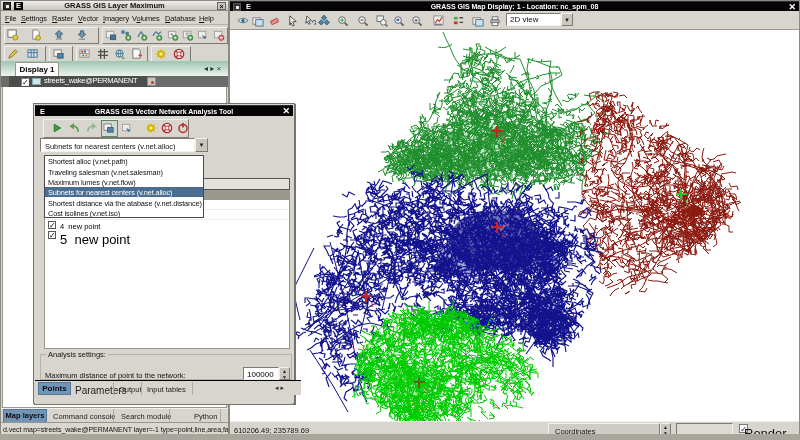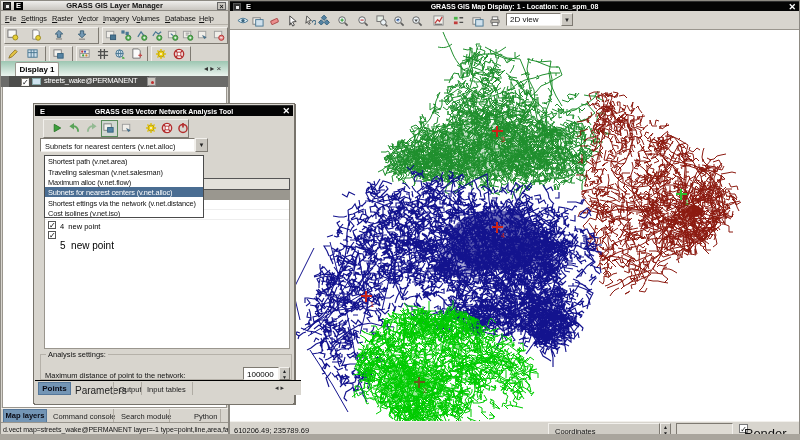--- a/index.html
+++ b/index.html
@@ -149,21 +149,21 @@
     <span class="abs" style="left:514px;top:3.5px;font-size:13px;color:#111">Render</span>
   </div>
 </div>
 
 <div class="win" style="left:0;top:0;width:229px;height:435px;border:1px solid #8d8a83;z-index:1">
   <div class="abs" style="left:0;top:0;width:227px;height:10px;background:linear-gradient(#efeeec,#c9c6c0);border-bottom:1px solid #8d8a83">
     <span class="abs" style="left:2px;top:1px;width:8px;height:8px;background:#333;border:1px solid #111">
         <span class="abs" style="left:1.5px;top:1.5px;width:3px;height:3px;background:#eee"></span>
       </span>
     <span class="ticon abs" style="left:13px;top:1px">E</span>
-    <span class="abs" style="left:0;right:0;top:0px;text-align:center;font-size:7.5px;font-weight:bold;color:#111">GRASS GIS Layer Manager</span>
+    <span class="abs" style="left:0;right:0;top:0px;text-align:center;font-size:7.5px;font-weight:bold;color:#111">GRASS GIS Layer Maximum</span>
     <span class="abs" style="left:216px;top:1px;width:9px;height:8px;background:#c9c6c0;border:1px solid #666;color:#111;font-size:7px;line-height:7px;text-align:center;font-weight:bold">×</span>
   </div>
   <div class="menu abs" style="left:0;top:11px;width:227px;height:13px;background:#d8d5ce;border-bottom:1px solid #b5b1a9">
       <span class="abs" style="left:4px;top:2px"><u>F</u>ile</span>
       <span class="abs" style="left:20px;top:2px"><u>S</u>ettings</span>
       <span class="abs" style="left:51px;top:2px"><u>R</u>aster</span>
       <span class="abs" style="left:77px;top:2px"><u>V</u>ector</span>
       <span class="abs" style="left:102px;top:2px"><u>I</u>magery</span>
       <span class="abs" style="left:131px;top:2px">V<u>o</u>lumes</span>
       <span class="abs" style="left:164px;top:2px"><u>D</u>atabase</span>
@@ -358,21 +358,21 @@
   <div class="abs" style="left:10px;top:86px;width:246px;height:10px;background:#9a978f"></div>
   <div class="abs" style="left:10px;top:96px;width:246px;height:149px;background:#fff;border:1px solid #9a968e;border-top:none">
     <div style="height:10px;border-bottom:1px solid #eee"></div>
     <div style="height:10px;border-bottom:1px solid #eee"></div>
     <div style="position:relative;height:10px">
       <span class="abs" style="left:3px;top:0.5px;width:8px;height:8px;border:1px solid #555;background:#fff;font-size:8px;line-height:8px;text-align:center">✓</span>
       <span class="abs" style="left:15px;top:1.5px;font-size:7.5px">4&nbsp;&nbsp;new point</span>
     </div>
     <div style="position:relative;height:10px">
       <span class="abs" style="left:3px;top:0.5px;width:8px;height:8px;border:1px solid #555;background:#fff;font-size:8px;line-height:8px;text-align:center">✓</span>
-      <span class="abs" style="left:15px;top:10px;font-size:10px">5&nbsp;&nbsp;new point</span>
+      <span class="abs" style="left:15px;top:2px;font-size:13px">5&nbsp;&nbsp;new point</span>
     </div>
   </div>
   <div class="abs" style="left:6px;top:250px;width:252px;height:26px;border:1px solid #b5b1a9">
     <span class="abs" style="left:5px;top:-5px;background:#d8d5ce;font-size:7.5px;padding:0 2px;color:#111">Analysis settings:</span>
   </div>
   <div class="abs" style="left:11px;top:267px;font-size:7.5px;color:#111">Maximum distance of point to the network:</div>
   <div class="abs sunken" style="left:209px;top:263px;width:36px;height:13px;background:#fff;font-size:8px;padding:1.5px 0 0 3px">100000</div>
   <div class="abs raised" style="left:245px;top:263px;width:11px;height:13px;background:#cac7c0;font-size:5px;text-align:center;line-height:6px;color:#222">▲<br>▼</div>
   <div class="abs" style="left:1px;top:276px;width:266px;height:15px;background:#d8d5ce;border-top:1px solid #000000">
     <span class="abs" style="left:3px;top:1px;width:33px;height:13px;background:#7395b5;border:1px solid #55779a;font-size:8px;font-weight:bold;text-align:center;line-height:12px;color:#0a0a14">Points</span>
@@ -380,20 +380,20 @@
     <span class="abs" style="left:78px;top:1px;width:1px;height:13px;background:#b0aca4"></span>
     <span class="abs" style="left:84px;top:3.5px;font-size:7.5px;color:#222">Output</span>
     <span class="abs" style="left:106px;top:1px;width:1px;height:13px;background:#b0aca4"></span>
     <span class="abs" style="left:112px;top:3.5px;font-size:7.5px;color:#222">Input tables</span>
     <span class="abs" style="left:157px;top:1px;width:1px;height:13px;background:#b0aca4"></span>
     <span class="abs" style="left:240px;top:3px;font-size:7px;color:#333">◂ ▸</span>
   </div>
   <div class="abs" style="left:1px;top:291px;width:258px;height:9px;background:#d8d5ce"></div>
 </div>
 <div class="abs" style="left:44px;top:155px;width:160px;height:63px;background:#fff;border:1px solid #4a4a4a;z-index:3;overflow:hidden">
-    <div style="height:10.34px;font-size:7.4px;letter-spacing:-0.15px;padding:1.2px 0 0 3px;white-space:nowrap;color:#111">Shortest path (v.net.area)</div>
+    <div style="height:10.34px;font-size:7.4px;letter-spacing:-0.15px;padding:1.2px 0 0 3px;white-space:nowrap;color:#111">Shortest alloc (v.net.path)</div>
     <div style="height:10.34px;font-size:7.4px;letter-spacing:-0.15px;padding:1.2px 0 0 3px;white-space:nowrap;color:#111">Traveling salesman (v.net.salesman)</div>
-    <div style="height:10.34px;font-size:7.4px;letter-spacing:-0.15px;padding:1.2px 0 0 3px;white-space:nowrap;color:#111">Maximum alloc (v.net.flow)</div>
+    <div style="height:10.34px;font-size:7.4px;letter-spacing:-0.15px;padding:1.2px 0 0 3px;white-space:nowrap;color:#111">Maximum lumes (v.net.flow)</div>
     <div style="height:10.34px;font-size:7.4px;letter-spacing:-0.15px;padding:1.2px 0 0 3px;white-space:nowrap;background:#4a6d92;color:#fff">Subnets for nearest centers (v.net.alloc)</div>
-    <div style="height:10.34px;font-size:7.4px;letter-spacing:-0.15px;padding:1.2px 0 0 3px;white-space:nowrap;color:#111">Shortest ettings via the network (v.net.distance)</div>
+    <div style="height:10.34px;font-size:7.4px;letter-spacing:-0.15px;padding:1.2px 0 0 3px;white-space:nowrap;color:#111">Shortest distance via the atabase (v.net.distance)</div>
     <div style="height:10.34px;font-size:7.4px;letter-spacing:-0.15px;padding:1.2px 0 0 3px;white-space:nowrap;color:#111">Cost isolines (v.net.iso)</div>
   </div>
 
 <div class="abs" style="left:0;top:434px;width:800px;height:6px;background:#a9a59d;z-index:4"></div>
 </body></html>

